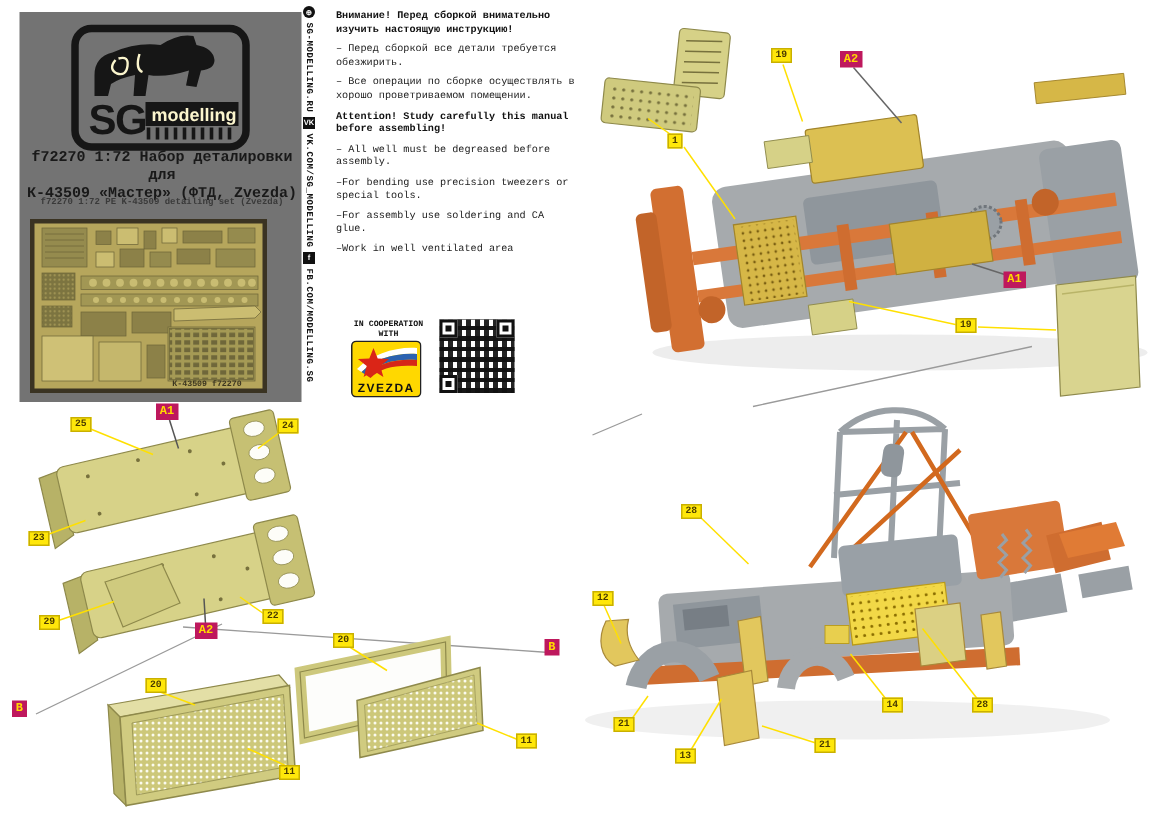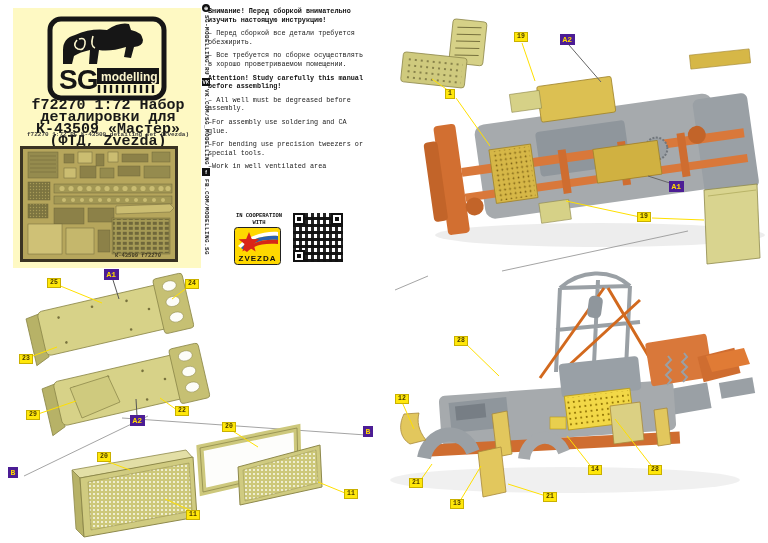--- a/index.html
+++ b/index.html
@@ -1,34 +1,34 @@
 <!DOCTYPE html>
 <html><head>
 <meta charset="utf-8">
 <style>
   html,body{margin:0;padding:0;background:#fff;}
   .sheet{position:relative;width:768px;height:543px;background:#fff;overflow:hidden;
          font-family:"Liberation Mono","DejaVu Sans Mono",monospace;}
   
-  .brand-panel{position:absolute;left:13px;top:8px;width:188px;height:260px;background:#fef9c3;}
+  .brand-panel{position:absolute;left:13px;top:8px;width:188px;height:260px;background:#737373;}
   .title{position:absolute;left:14px;top:100px;width:188px;text-align:center;
-         font-weight:bold;font-size:15px;line-height:12px;color:#191919;letter-spacing:0;}
+         font-weight:bold;font-size:10px;line-height:12px;color:#191919;letter-spacing:0;}
   .subtitle{position:absolute;left:14px;top:131px;width:188px;text-align:center;
          font-weight:bold;font-size:6px;color:#3a3a3a;}
   
   .social-bar{position:absolute;left:200px;top:4px;width:12px;height:240px;display:flex;
          flex-direction:column;align-items:center;gap:3px;}
   .social-text{writing-mode:vertical-rl;font-size:6px;font-weight:bold;color:#111;
          letter-spacing:.4px;white-space:nowrap;}
   .sicon{width:8px;height:8px;background:#111;color:#fff;display:flex;align-items:center;
          justify-content:center;font-size:5px;font-weight:bold;flex:0 0 auto;
          font-family:"Liberation Sans",sans-serif;}
   .sicon.round{border-radius:50%;}
   
-  .instructions{position:absolute;left:208px;top:7px;width:163px;color:#222;
+  .instructions{position:absolute;left:224px;top:7px;width:163px;color:#222;
          font-size:6.8px;line-height:8.6px;}
   .instructions .head{font-weight:bold;color:#111;margin:0 0 5px 0;}
   .instructions p{margin:0 0 5px 0;}
   .coop-label{position:absolute;left:230px;top:212px;width:58px;text-align:center;
          font-weight:bold;font-size:5.5px;line-height:7px;color:#111;}
   .zvezda{position:absolute;left:234px;top:227px;}
   .qr{position:absolute;left:291px;top:211px;width:54px;height:53px;background:#fff;
       padding:2px;box-sizing:border-box;}
   .qr-inner{width:100%;height:100%;position:relative;
       background:
@@ -36,21 +36,21 @@
        repeating-linear-gradient(0deg,#171717 0 3px,#fff 3px 7px);}
   .finder{position:absolute;width:12px;height:12px;background:#fff;border:2px solid #111;
       box-sizing:border-box;}
   .finder i{position:absolute;left:2px;top:2px;width:4px;height:4px;background:#111;display:block;}
   .f-tl{left:0;top:0}.f-tr{right:0;top:0}.f-bl{left:0;bottom:0}
   
   .diagram-svg{position:absolute;left:0;top:0;z-index:2;pointer-events:none;}
   
   .co{position:absolute;z-index:5;background:#ffe70a;color:#4a3b00;border:.5px solid #c9b000;
       font:bold 6.5px "Liberation Mono",monospace;line-height:8px;padding:0 2px;}
-  .cv{position:absolute;z-index:5;background:#4c1d95;color:#ffd900;
+  .cv{position:absolute;z-index:5;background:#be185d;color:#ffd900;
       font:bold 8px "Liberation Mono",monospace;line-height:11px;padding:0 2.5px;}
 </style>
 </head>
 <body>
 
 <div class="sheet">
 
   <div class="brand-panel">
     <svg style="position:absolute;left:34px;top:8px" width="120" height="88" viewBox="0 0 120 88">
       <rect x="3" y="3" width="114" height="79" rx="11" fill="none" stroke="#161616" stroke-width="5"></rect>
@@ -157,25 +157,25 @@
     <span class="social-text">SG-MODELLING.RU</span>
     <span class="sicon">VK</span>
     <span class="social-text">VK.COM/SG_MODELLING</span>
     <span class="sicon">f</span>
     <span class="social-text">FB.COM/MODELLING.SG</span>
   </div>
 
   <div class="instructions">
     <p class="head">Внимание! Перед сборкой внимательно изучить настоящую инструкцию!</p>
     <p>– Перед сборкой все детали требуется обезжирить.</p>
-    <p>– Все требуется по сборке осуществлять в хорошо проветриваемом помещении.</p>
+    <p>– Все операции по сборке осуществлять в хорошо проветриваемом помещении.</p>
     <p class="head" style="margin-top:4px">Attention! Study carefully this manual before assembling!</p>
     <p>– All well must be degreased before assembly.</p>
+    <p>–For bending use precision tweezers or special tools.</p>
     <p>–For assembly use soldering and CA glue.</p>
-    <p>–For bending use precision tweezers or special tools.</p>
     <p>–Work in well ventilated area</p>
   </div>
 
   <div class="coop-label">IN COOPERATION WITH</div>
   <svg class="zvezda" width="47" height="38" viewBox="0 0 47 38">
     <rect x="0.5" y="0.5" width="46" height="37" rx="3" fill="#ffd800" stroke="#222" stroke-width="1"></rect>
     <path fill="#fff" d="M4,19 C14,9 30,4 44,5 L44,9 C30,8 16,12 7,21 Z"></path>
     <path fill="#2b62b0" d="M7,21 C16,12 30,8 44,9 L44,13 C30,12 18,15 10,23 Z"></path>
     <path fill="#d62718" d="M10,23 C18,15 30,12 44,13 L44,17 C30,16 20,18 13,25 Z"></path>
     <polygon fill="#da2517" points="15,5 17.8,12 25.4,12.3 19.5,17 21.6,24.4 15,20.2 8.4,24.4 10.5,17 4.6,12.3 12.2,12"></polygon>

